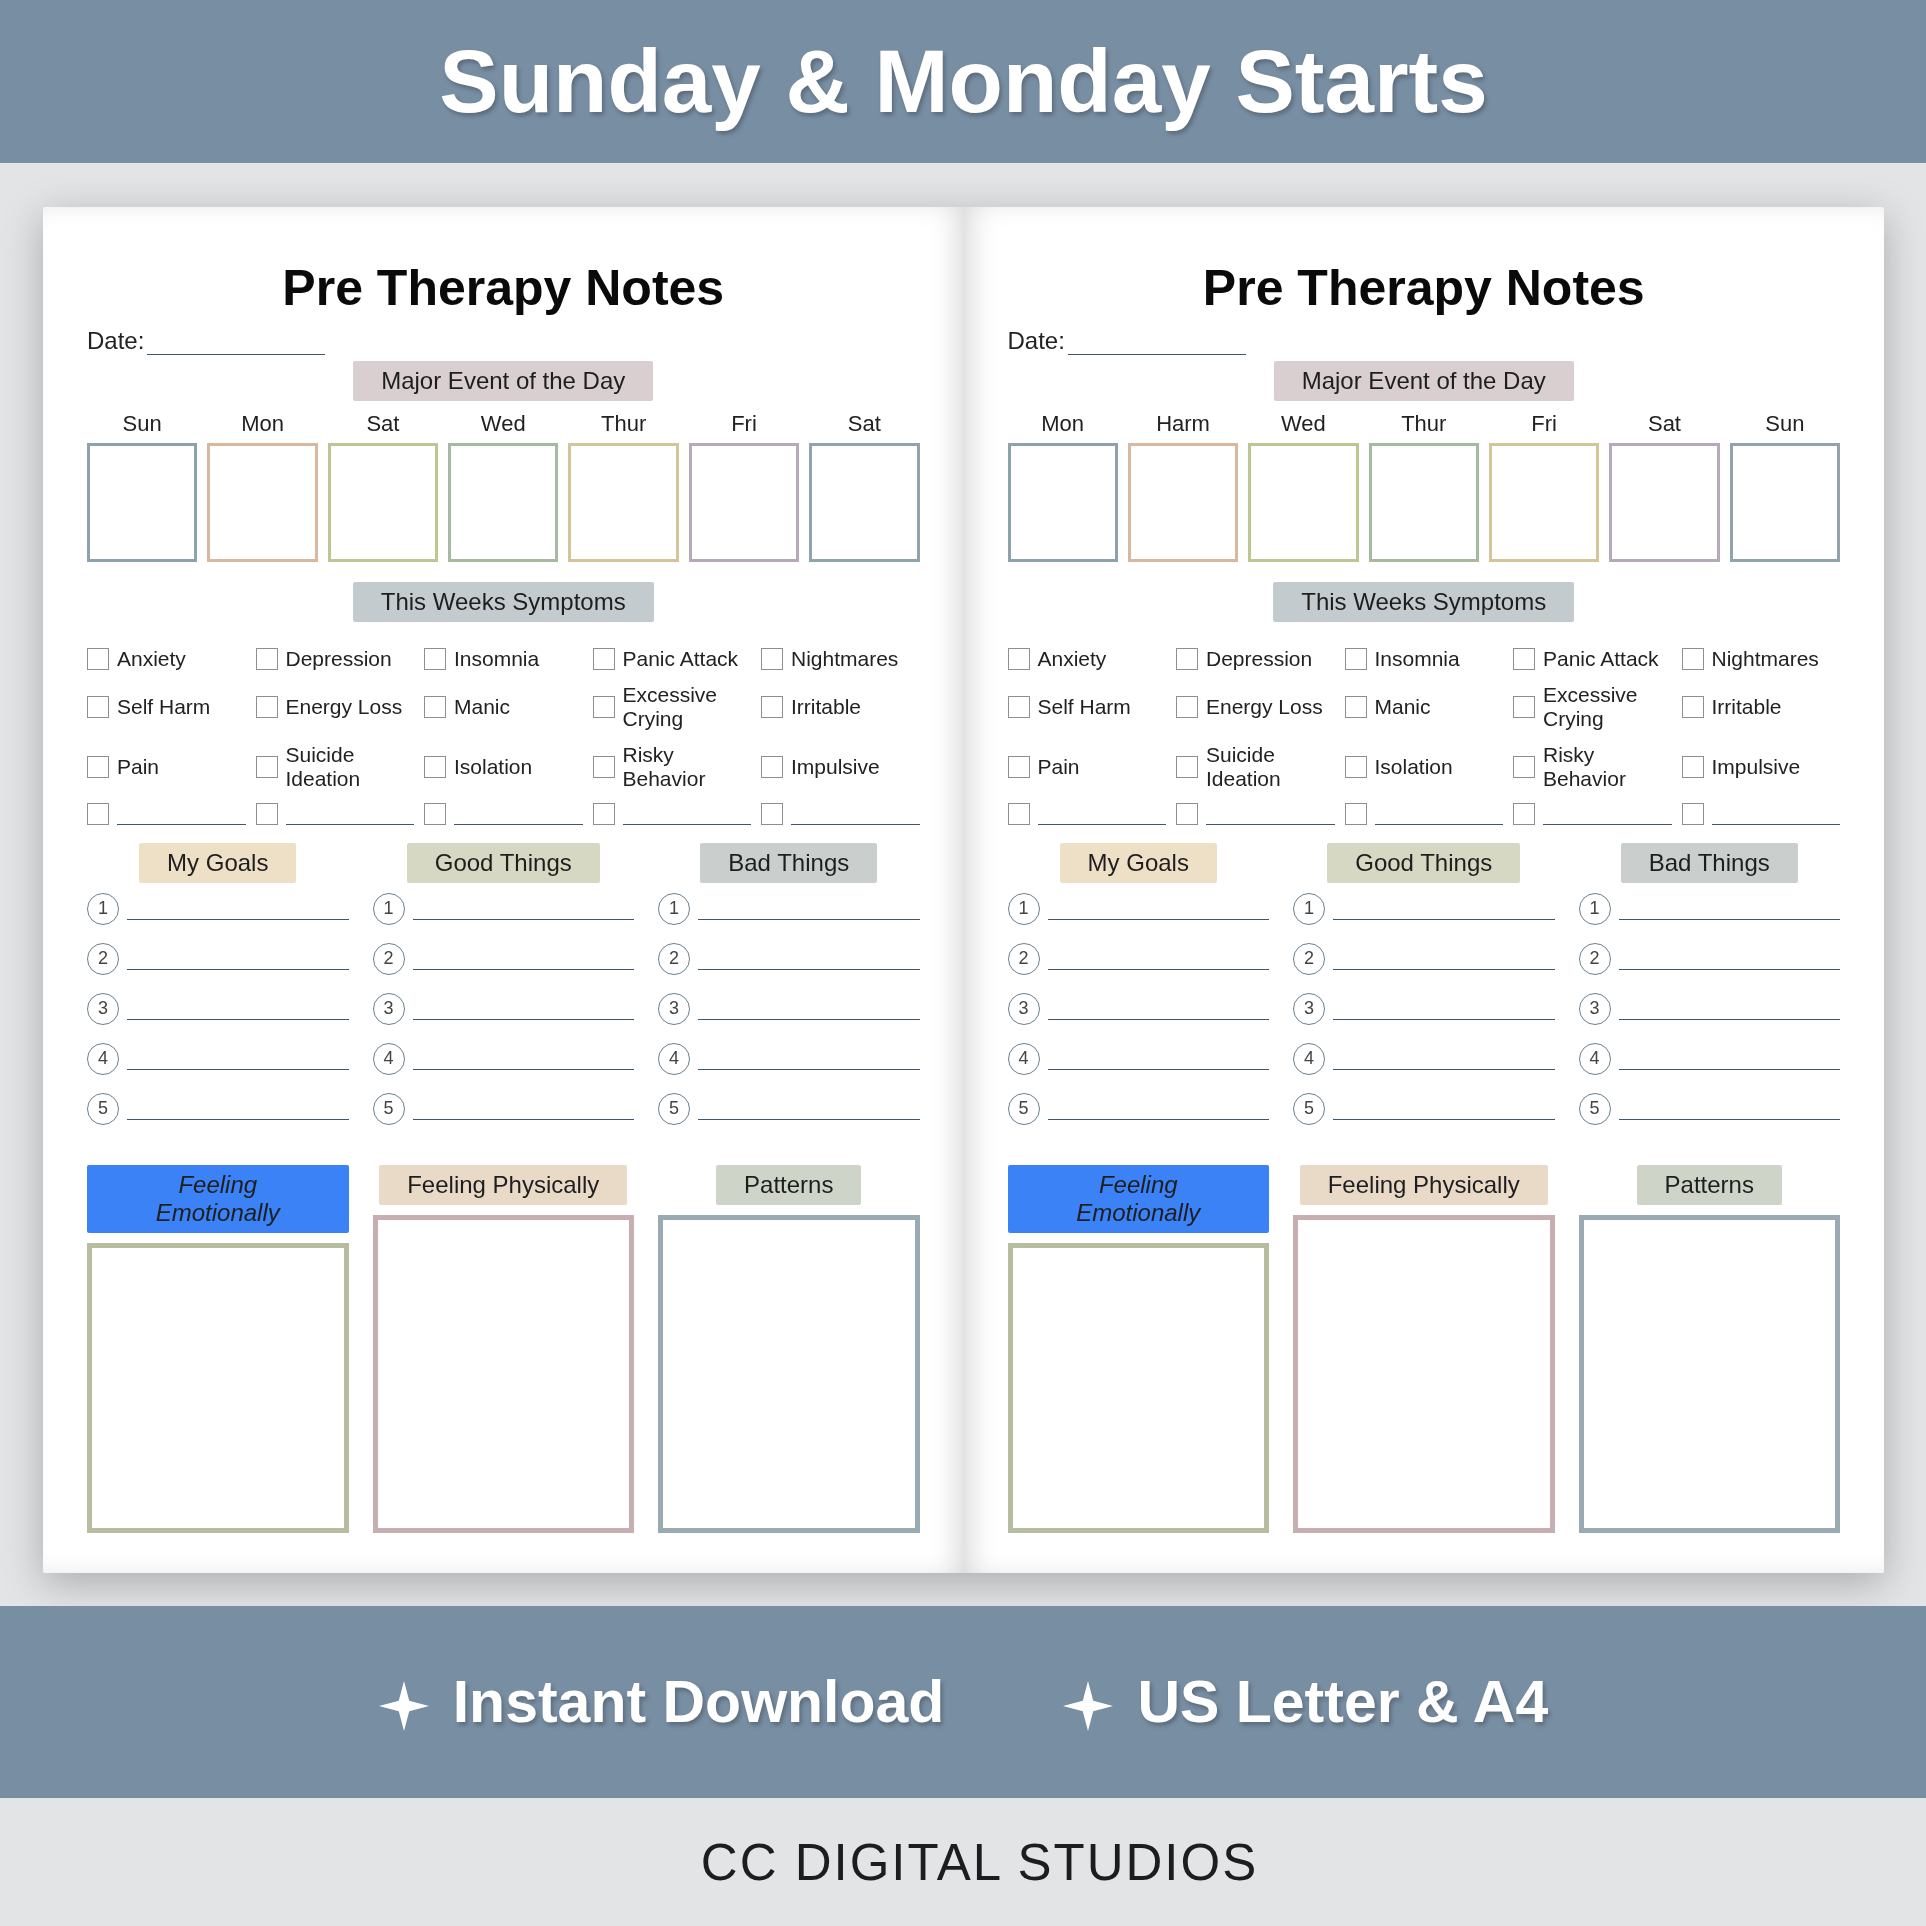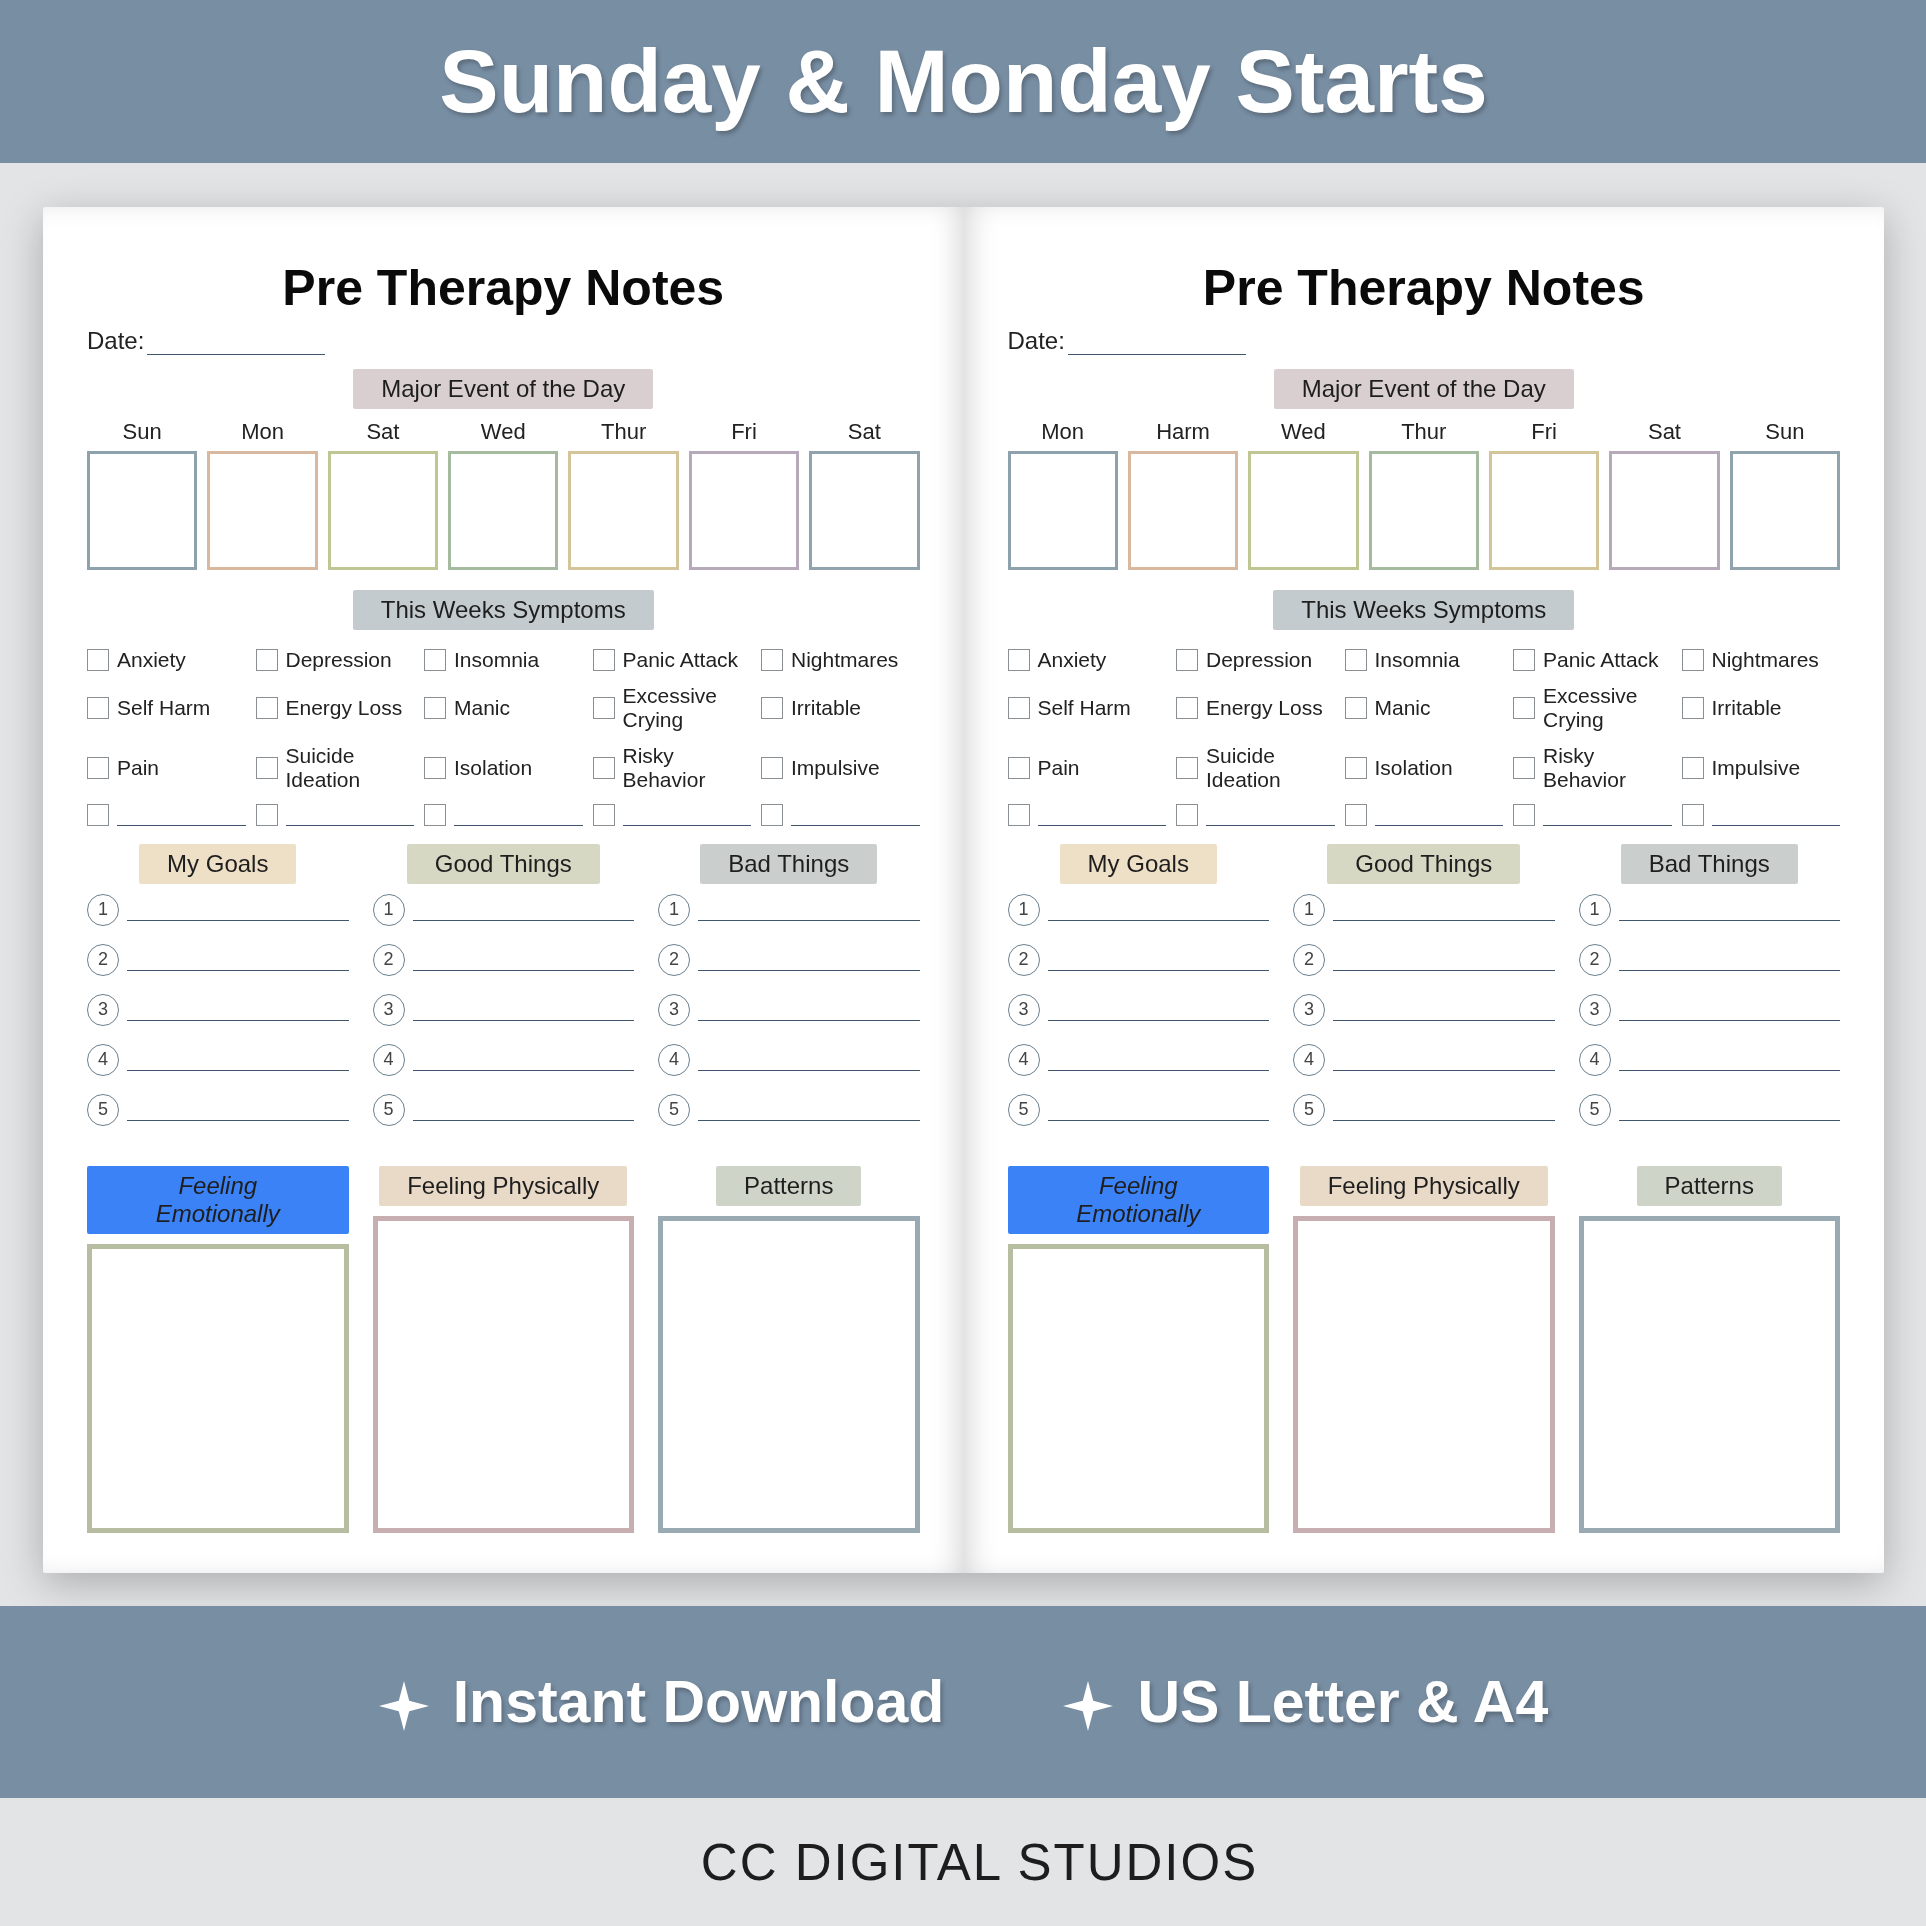--- a/index.html
+++ b/index.html
@@ -53,21 +53,21 @@
     text-align: center;
     color: #0a0a0a;
     margin-bottom: 10px;
   }
   .date-row {
     font-size: 24px;
     color: #222;
     display: flex;
     align-items: flex-end;
     gap: 3px;
-    margin-bottom: 10px;
+    margin-bottom: 2px;
   }
   .date-line {
     border-bottom: 1.5px solid #40566c;
     width: 178px;
     height: 22px;
   }
   .pill {
     display: inline-block;
     padding: 6px 28px;
     font-size: 24px;
@@ -103,21 +103,21 @@
   .c3 { border-color: #a6baa0; }
   .c4 { border-color: #d4c49a; }
   .c5 { border-color: #b5a9ba; }
   .c6 { border-color: #91a4ad; }
 
   .symptoms-grid {
     display: grid;
     grid-template-columns: repeat(5, 1fr);
     row-gap: 12px;
     column-gap: 10px;
-    margin: 8px 0 12px 0;
+    margin: 15px 0 12px 0;
     font-size: 21px;
     color: #222;
   }
   .check-item { display: flex; align-items: center; gap: 8px; }
   .chk {
     width: 22px; height: 22px;
     border: 1.5px solid #8a8f93;
     background: #fff;
     flex-shrink: 0;
   }

